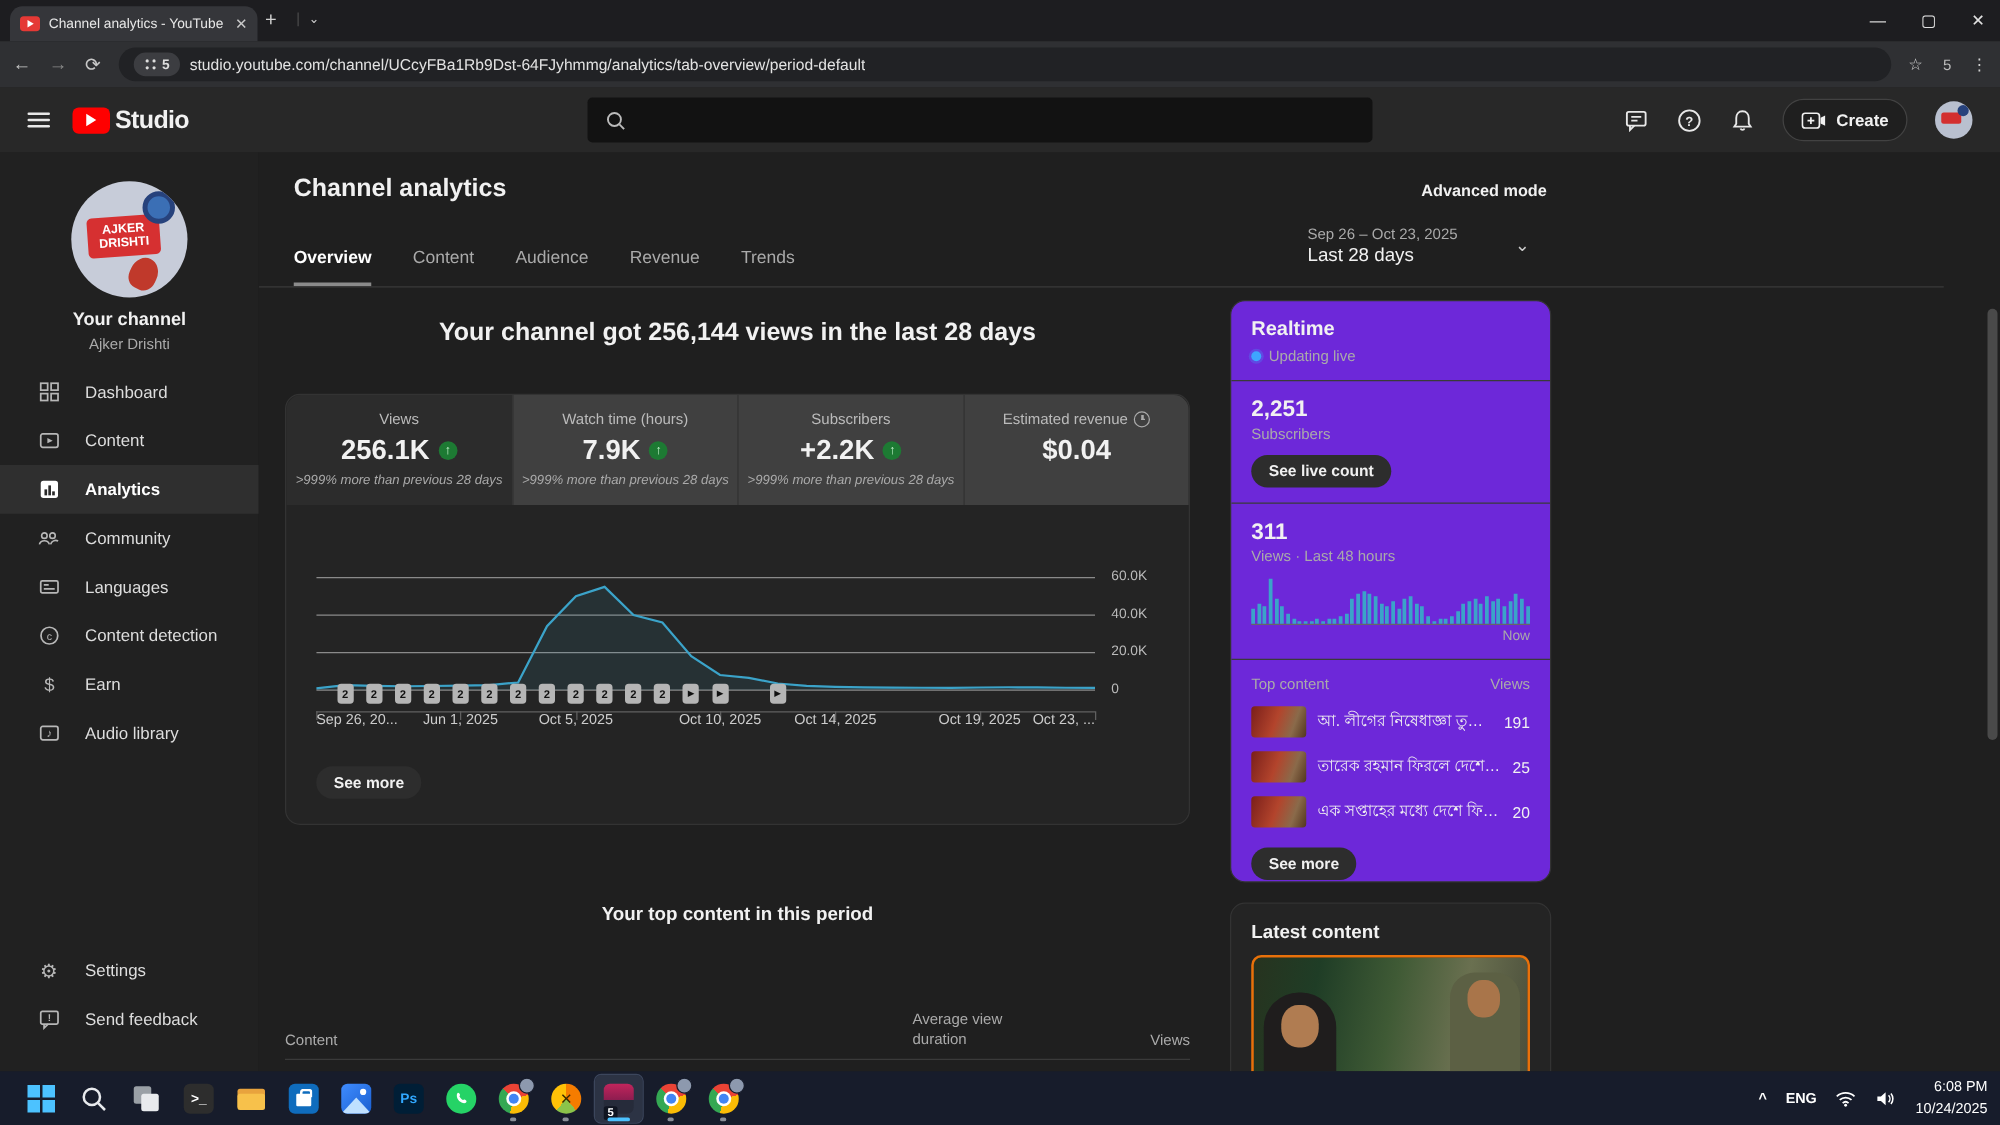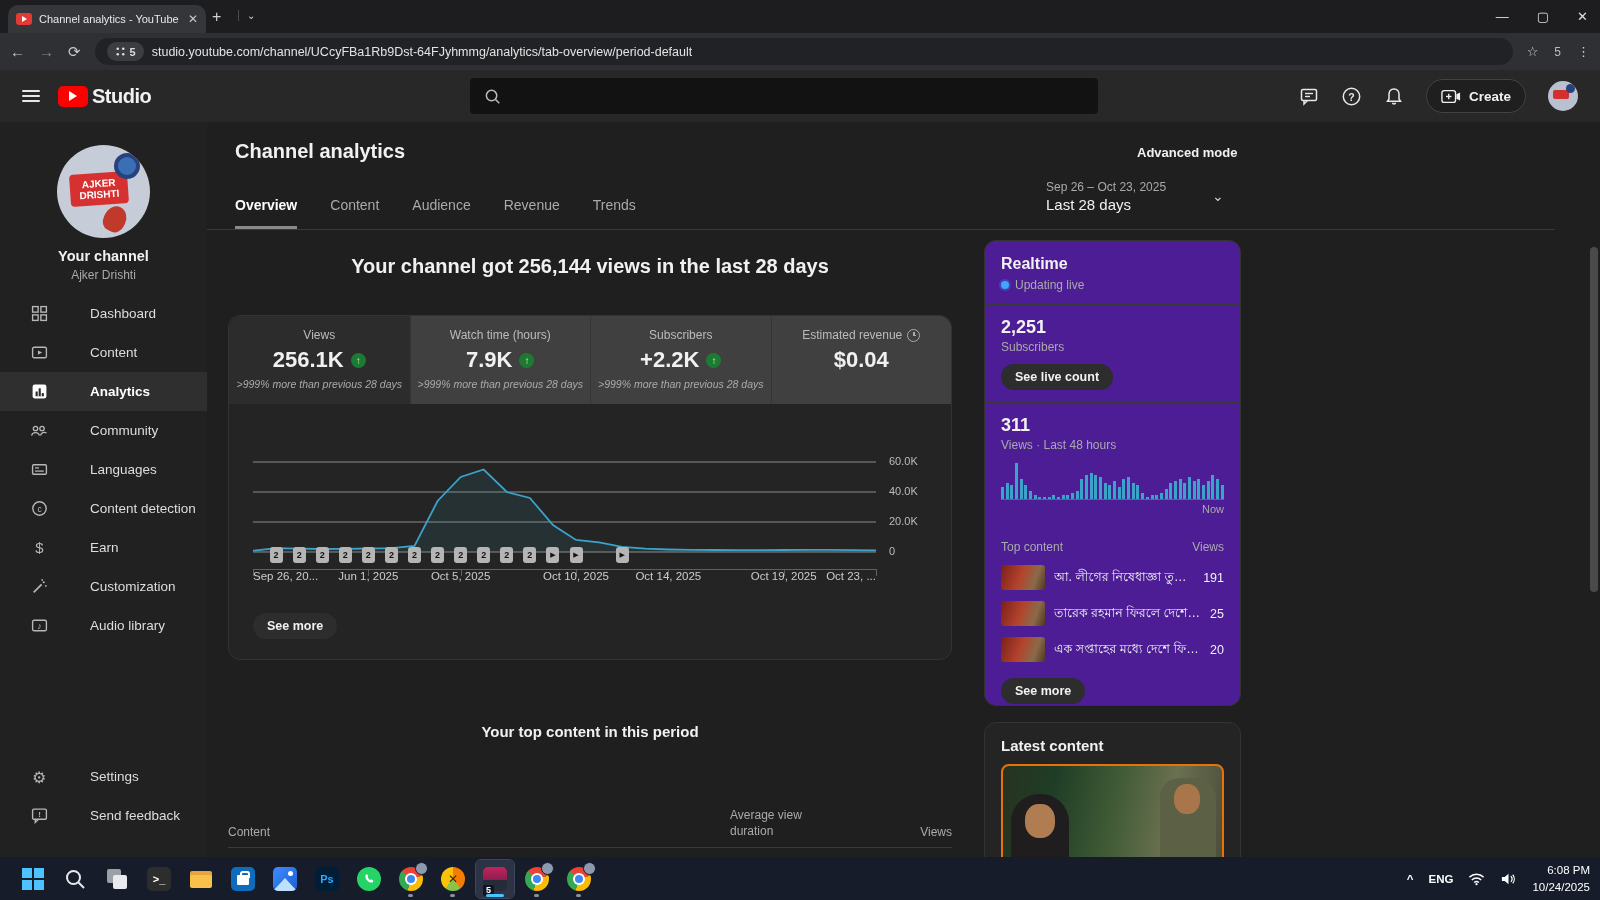--- a/index.html
+++ b/index.html
@@ -45,21 +45,21 @@
 
   
   .sidebar { position:absolute; left:0; top:122px; width:207px; height:735px; background:#212121; }
   .chan-ava { position:absolute; left:57px; top:23px; width:93px; height:93px; border-radius:50%; background:#c7ccd9; overflow:hidden; }
   .chan-ava .box { position:absolute; left:13px; top:28px; width:58px; height:32px; background:#d63031; border-radius:4px; transform:rotate(-4deg); display:flex; align-items:center; justify-content:center; text-align:center; color:#fff; font-size:10px; font-weight:bold; line-height:1.1; }
   .chan-ava .globe { position:absolute; right:10px; top:8px; width:26px; height:26px; border-radius:50%; background:#3b6fb5; border:4px solid #27427c; }
   .chan-ava .paddle { position:absolute; right:24px; bottom:6px; width:22px; height:26px; background:#c0392b; border-radius:50% 50% 40% 40%; transform:rotate(25deg); }
   .chan-title { position:absolute; top:126px; width:207px; text-align:center; font-size:14.5px; font-weight:bold; }
   .chan-name { position:absolute; top:146px; width:207px; text-align:center; font-size:12px; color:#aaa; }
   .side-menu { position:absolute; top:172px; width:207px; }
-  .side-item { height:39px; display:flex; align-items:center; gap:42px; padding-left:30px; cursor:pointer; }
+  .side-item { height:39px; display:flex; align-items:center; gap:20px; padding-left:30px; cursor:pointer; }
   .side-item.selected { background:#2f2f2f; }
   .side-item.selected .s-label { font-weight:bold; color:#fff; }
   .s-icon { width:18px; height:18px; display:flex; align-items:center; justify-content:center; color:#aaa; font-size:14px; }
   .s-label { font-size:13.5px; color:#ddd; }
   .side-footer { position:absolute; bottom:22px; width:207px; }
 
   
   .content { position:absolute; left:207px; top:122px; width:1393px; height:735px; background:#1f1f1f; overflow:hidden; }
   .pg-title { position:absolute; left:28px; top:18px; font-size:20px; font-weight:bold; }
   .advmode { position:absolute; left:930px; top:23px; font-size:13px; font-weight:bold; color:#f1f1f1; cursor:pointer; }
@@ -91,21 +91,21 @@
   .markers { position:absolute; left:24px; top:231px; width:623px; height:17px; }
   .marker { position:absolute; top:0; width:13px; height:16px; background:#b5b5b5; border-radius:3px; color:#111; font-size:9px; font-weight:bold; display:flex; align-items:center; justify-content:center; cursor:pointer; }
   .marker.play { font-size:7px; }
   .xaxis { position:absolute; left:24px; top:253px; width:623px; height:30px; border-top:1px solid #606060; }
   .xtick { position:absolute; top:-1px; width:1px; height:7px; background:#606060; }
   .xlab { position:absolute; top:0; font-size:11.5px; color:#ccc; white-space:nowrap; }
   .pill-btn { display:inline-flex; align-items:center; background:#2d2d2d; border-radius:16px; height:26px; padding:0 14px; font-size:12.5px; font-weight:bold; color:#f1f1f1; cursor:pointer; }
   .card-seemore { position:absolute; left:24px; top:297px; }
 
   
-  .rt-card { position:absolute; left:777px; top:118px; width:257px; height:466px; background:#4c1d95; border:1px solid #333; border-radius:12px; padding:14px 16px; overflow:hidden; }
+  .rt-card { position:absolute; left:777px; top:118px; width:257px; height:466px; background:#6d28d9; border:1px solid #333; border-radius:12px; padding:14px 16px; overflow:hidden; }
   .rt-title { font-size:16px; font-weight:bold; }
   .rt-live { margin-top:5px; font-size:12px; color:#aaa; display:flex; align-items:center; gap:6px; }
   .livedot { width:8px; height:8px; border-radius:50%; background:#3ea6ff; box-shadow:0 0 0 2px rgba(62,166,255,.25); }
   .hr { height:1px; background:#3a3a3a; margin:12px -16px; }
   .big-num { font-size:18px; font-weight:bold; }
   .sub-lab { font-size:12px; color:#aaa; margin-top:2px; }
   .rt-btn { margin-top:10px; }
   .rt-bars { margin-top:10px; height:38px; display:flex; align-items:flex-end; justify-content:space-between; border-bottom:1px solid #666; }
   .rt-bar { width:3px; background:#3ba3c9; }
   .now-lab { text-align:right; font-size:11px; color:#aaa; margin-top:3px; }
@@ -340,31 +340,20 @@
           </span>
           <span class="s-label">Content detection</span>
         </div>
         <div class="side-item">
           <span class="s-icon">
             <svg width="17" height="17" viewBox="0 0 16 16">
               <text x="8" y="13" text-anchor="middle" font-size="14" fill="#b7b7b7">$</text>
             </svg>
           </span>
           <span class="s-label">Earn</span>
-        </div>
-        <div class="side-item">
-          <span class="s-icon">
-            <svg width="17" height="17" viewBox="0 0 16 16">
-              <line x1="2.5" y1="13.5" x2="10" y2="6" stroke="#b7b7b7" stroke-width="1.6"></line>
-              <circle cx="12" cy="4" r="1" fill="#b7b7b7"></circle>
-              <circle cx="14" cy="7.5" r=".8" fill="#b7b7b7"></circle>
-              <circle cx="10.5" cy="1.8" r=".8" fill="#b7b7b7"></circle>
-            </svg>
-          </span>
-          <span class="s-label">Customization</span>
         </div>
         <div class="side-item">
           <span class="s-icon">
             <svg width="17" height="17" viewBox="0 0 16 16">
               <rect x="1.5" y="3" width="13" height="10" rx="1.5" fill="none" stroke="#b7b7b7" stroke-width="1.3"></rect>
               <text x="8" y="11" text-anchor="middle" font-size="8.5" fill="#b7b7b7">♪</text>
             </svg>
           </span>
           <span class="s-label">Audio library</span>
         </div>

